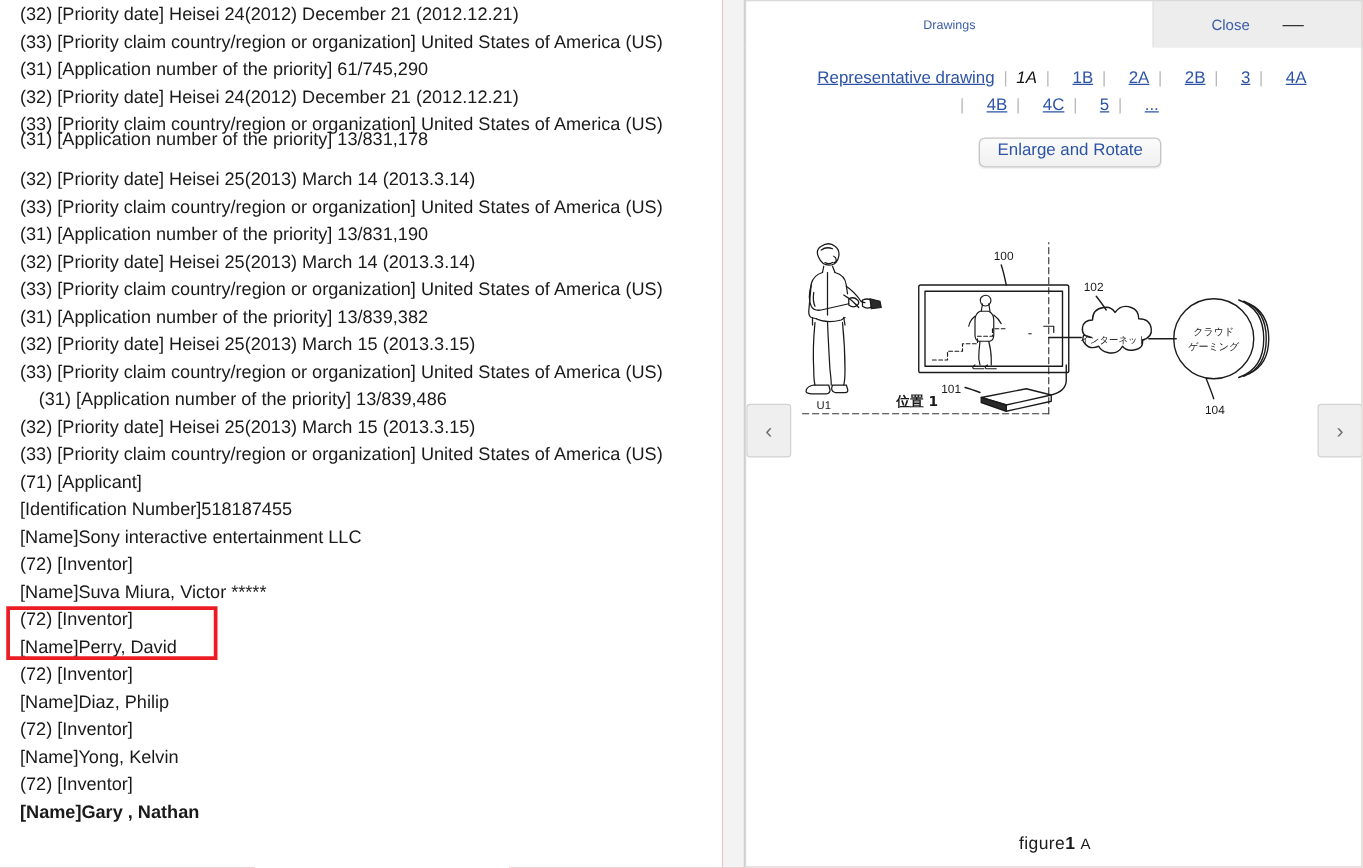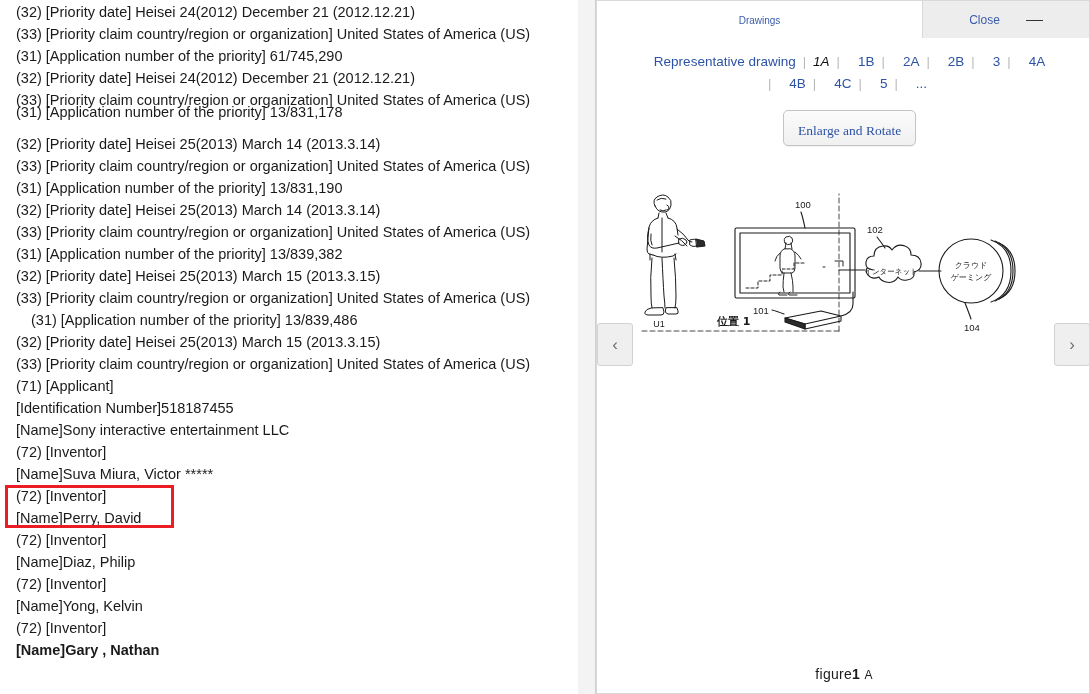--- a/index.html
+++ b/index.html
@@ -159,44 +159,45 @@
     line-height: 22px;
     font-size: 13.5px;
   }
   #fig-tabs .tab-sep {
     color: #b9b9b9;
     padding: 0 7px;
     font-size: 13px;
   }
   #fig-tabs .tab-link {
     color: #2c53a5;
+    text-decoration: underline;
     cursor: pointer;
     white-space: nowrap;
     padding-left: 11px;
   }
   #fig-tabs .tab-active {
     color: #111111;
     text-decoration: none;
     white-space: nowrap;
     font-style: italic;
   }
   #fig-tabs .row2 { display: block; }
 
   
   #enlarge-btn {
     position: absolute;
     left: 186px;
     top: 72px;
-    padding: 12px 14px 6px 14px;
+    padding: 1px 14px 6px 14px;
     background: linear-gradient(#fbfbfb, #f0f0f0);
     border: 1px solid #c4c4c4;
     border-radius: 5px;
     color: #2c53a5;
     font-size: 13.5px;
-    font-family: Liberation Serif, serif;
+    font-family: Liberation Sans, sans-serif;
     cursor: pointer;
     box-shadow: 0 1px 1px rgba(0,0,0,0.06);
   }
 
   
   .nav-arrow {
     position: absolute;
     top: 285px;
     width: 36px;
     height: 43px;

